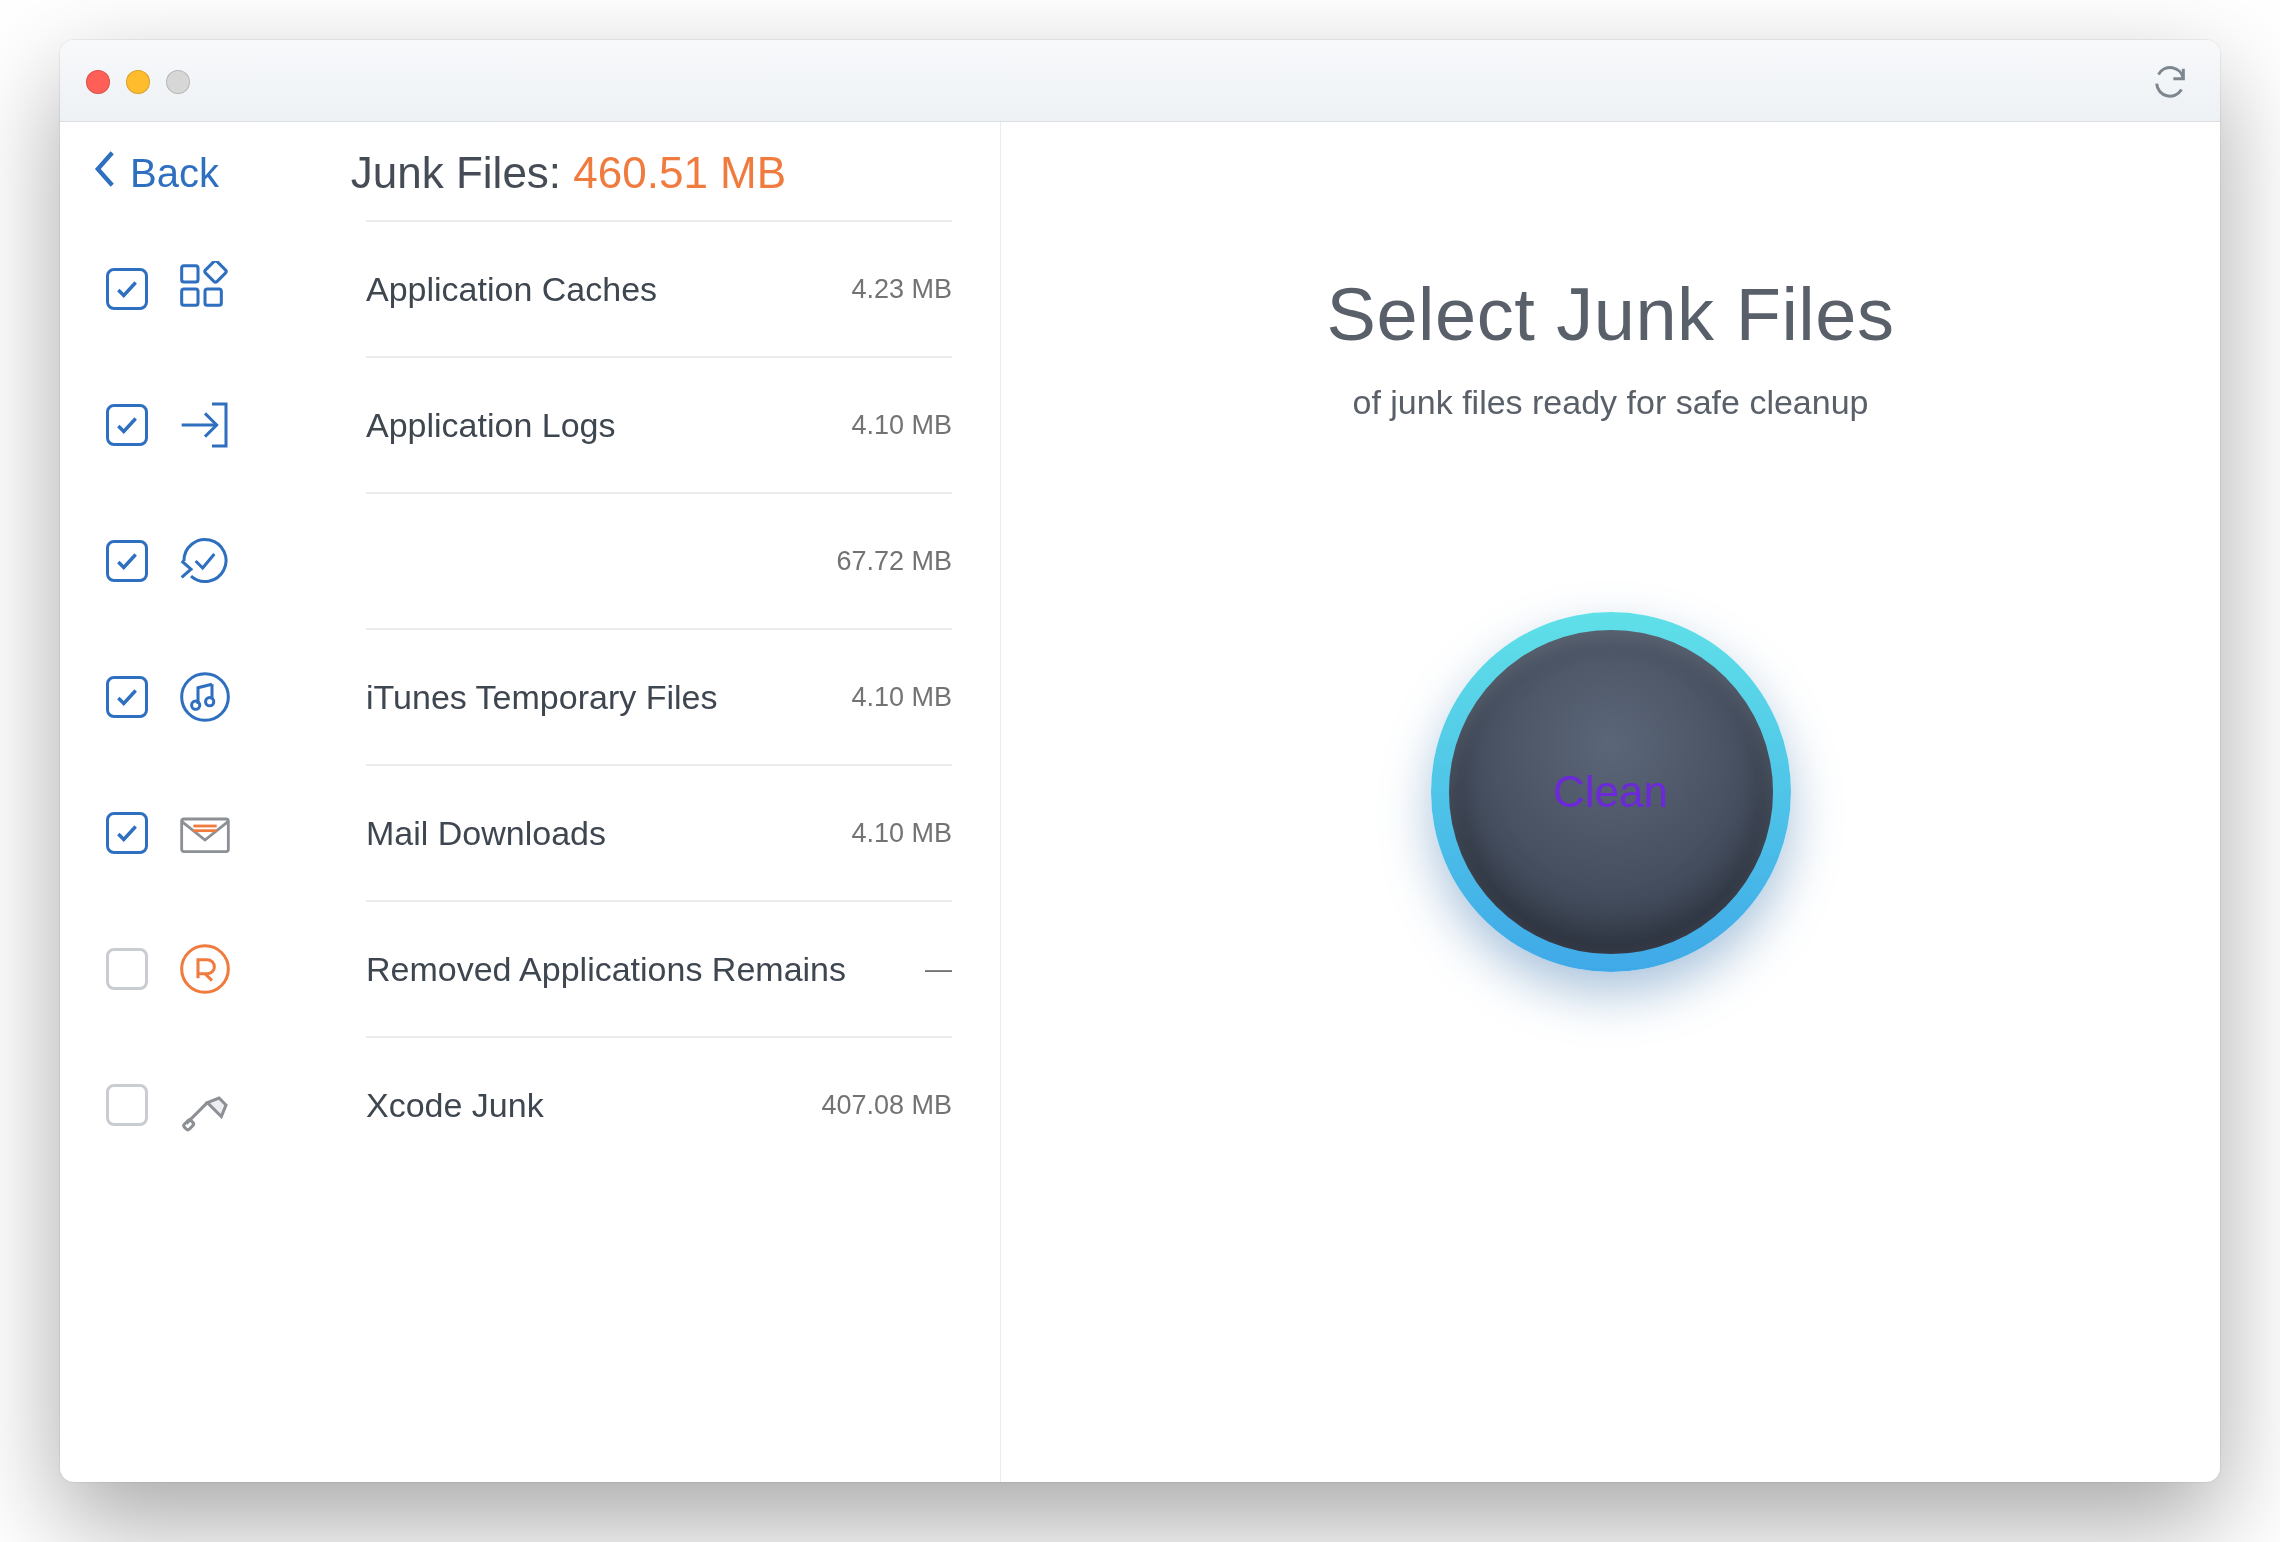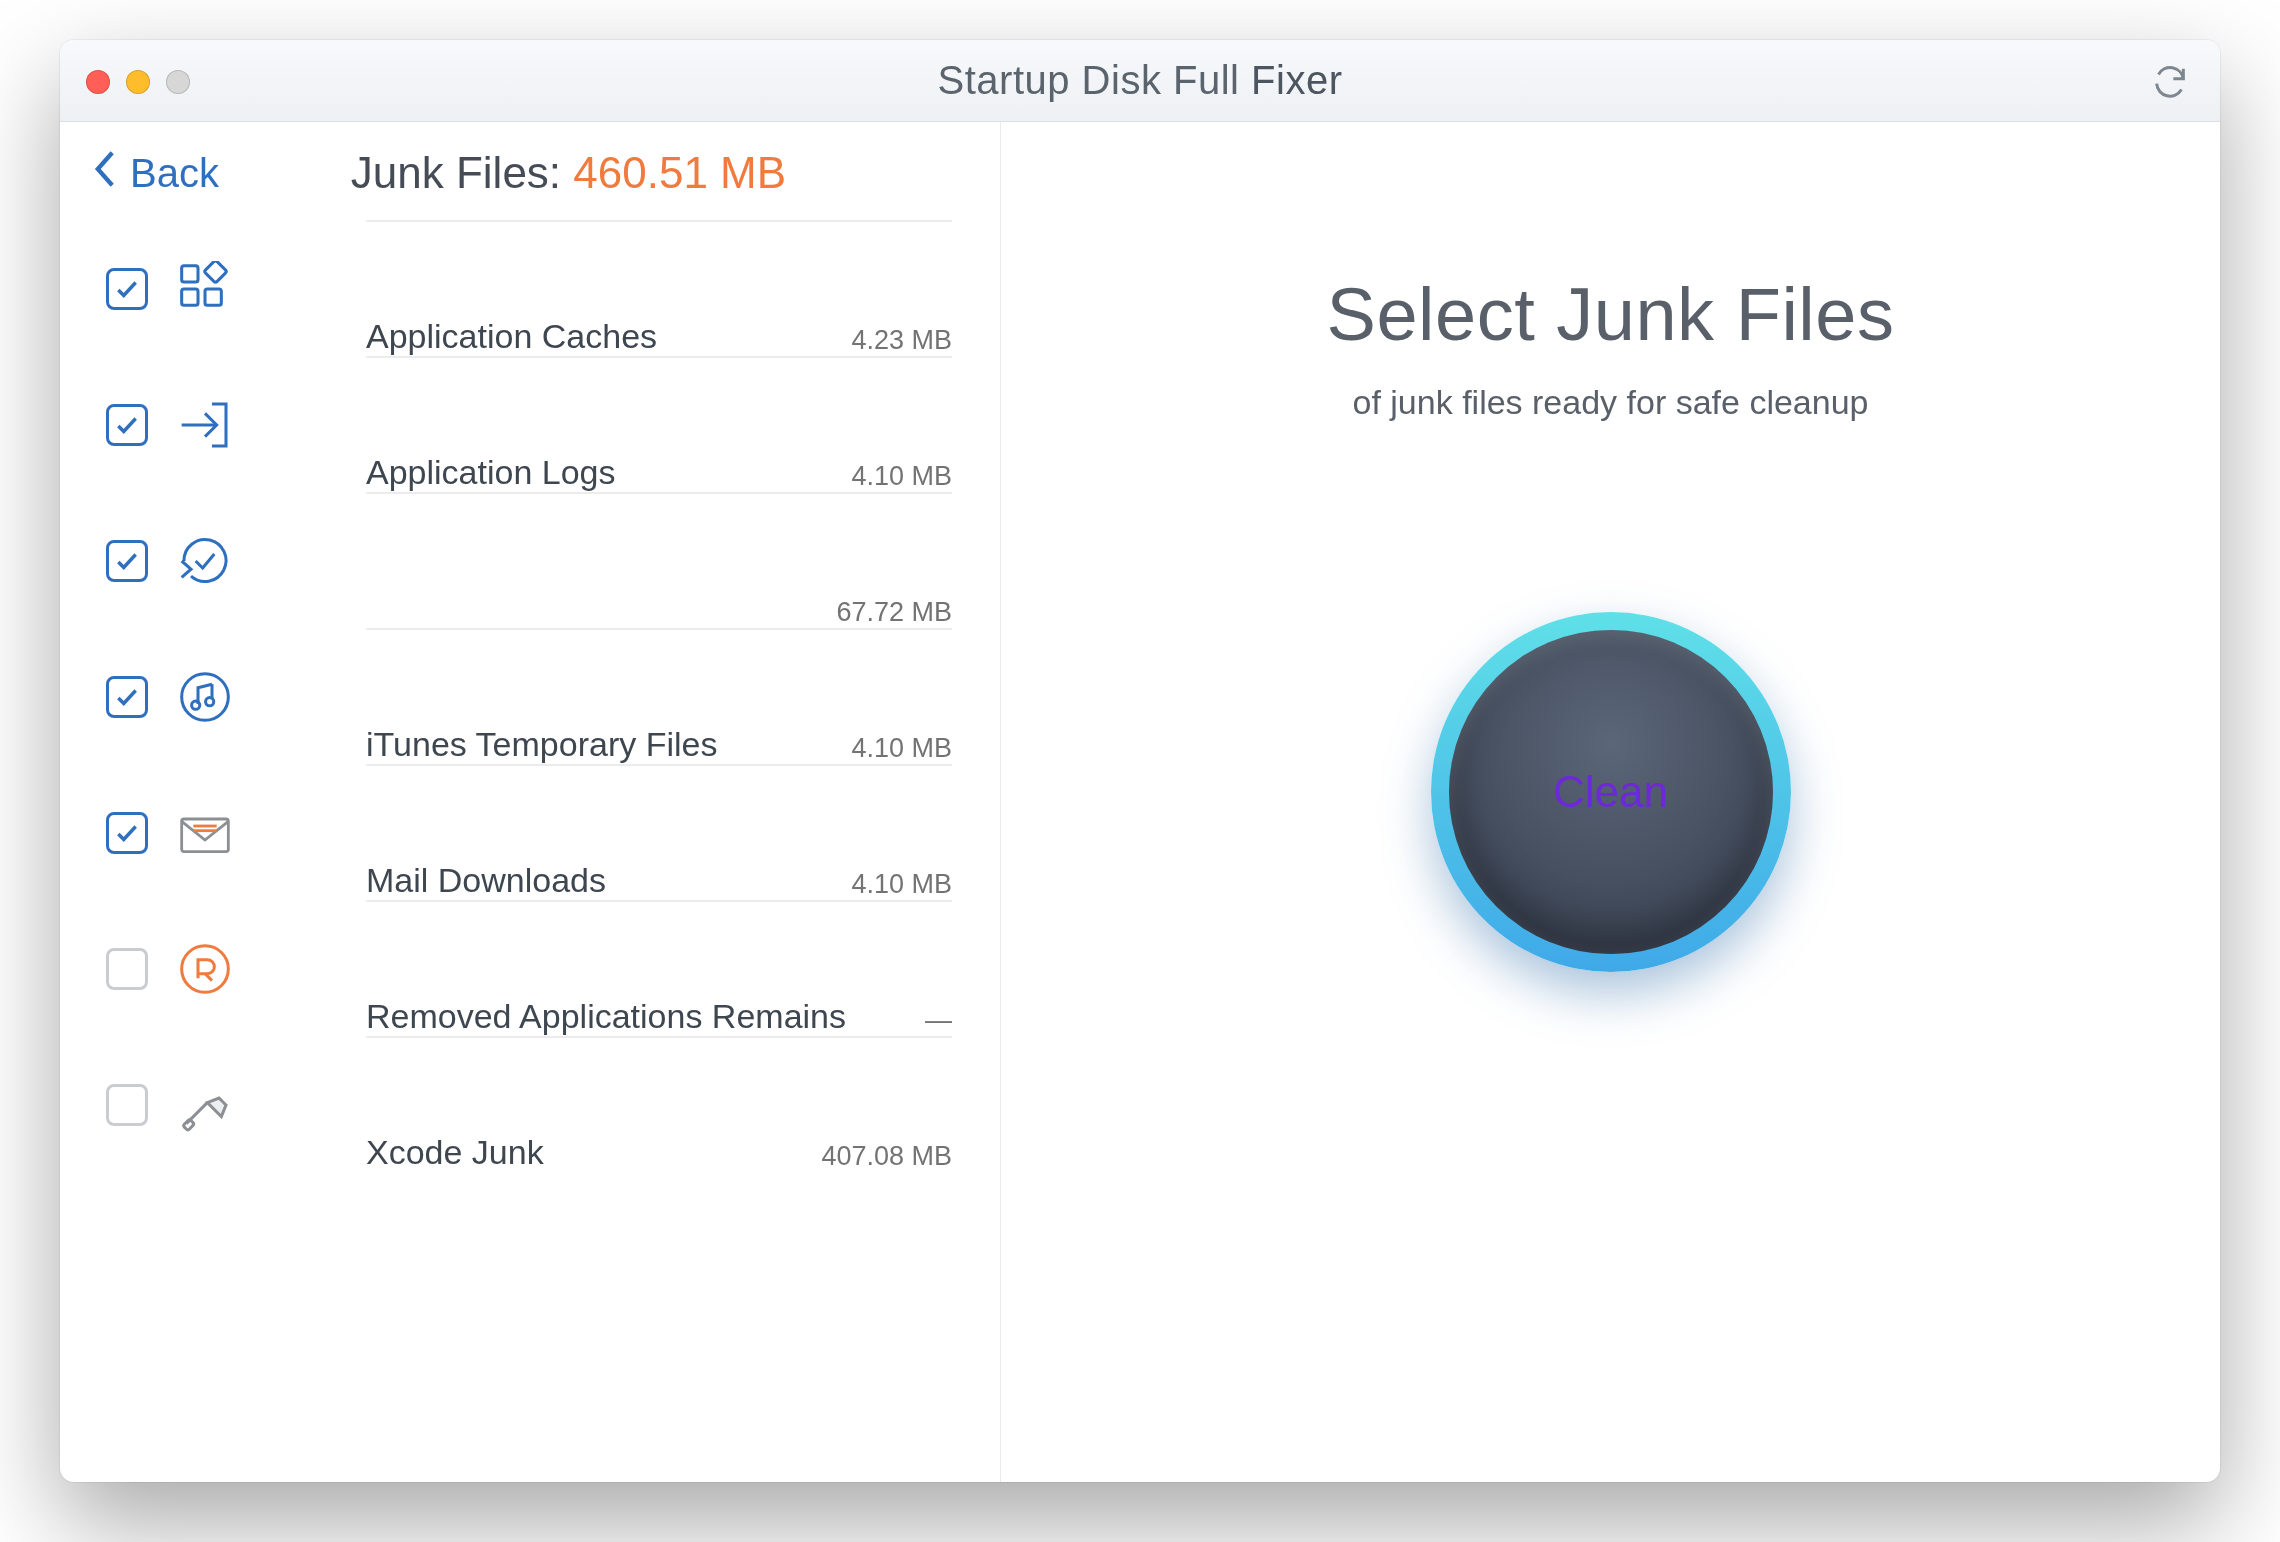--- a/index.html
+++ b/index.html
@@ -92,21 +92,21 @@
     font-size: 44px;
     color: #454c55;
     font-weight: 300;
   }
   .junk-title .size { color: #f07b3f; }
   .list {
     padding-left: 46px;
   }
   .row {
     display: flex;
-    align-items: flex-end;
+    align-items: center;
     height: 136px;
     border-top: 2px solid #ececec;
     margin-left: 260px;
     margin-right: 48px;
     position: relative;
   }
   .row:first-child { border-top: 2px solid #ececec; }
   .row .overlay-left {
     position: absolute;
     left: -260px;
@@ -200,23 +200,20 @@
 </head>
 <body>
 
 <div class="window">
 
   <div class="titlebar">
     <div class="traffic">
       <div class="dot red"></div>
       <div class="dot yellow"></div>
       <div class="dot gray"></div>
-    </div>
-    <div class="title">
-      <span>Startup Disk Full </span><span class="bold">Fixer</span>
     </div>
     <div class="refresh">
       <svg viewBox="0 0 24 24" fill="none" stroke="currentColor" stroke-width="1.8">
         <path d="M20 4v6h-6"></path>
         <path d="M4 13a8 8 0 0 0 14.9 3.5"></path>
         <path d="M20 10A8 8 0 0 0 5.1 7.5"></path>
       </svg>
     </div>
   </div>
 

